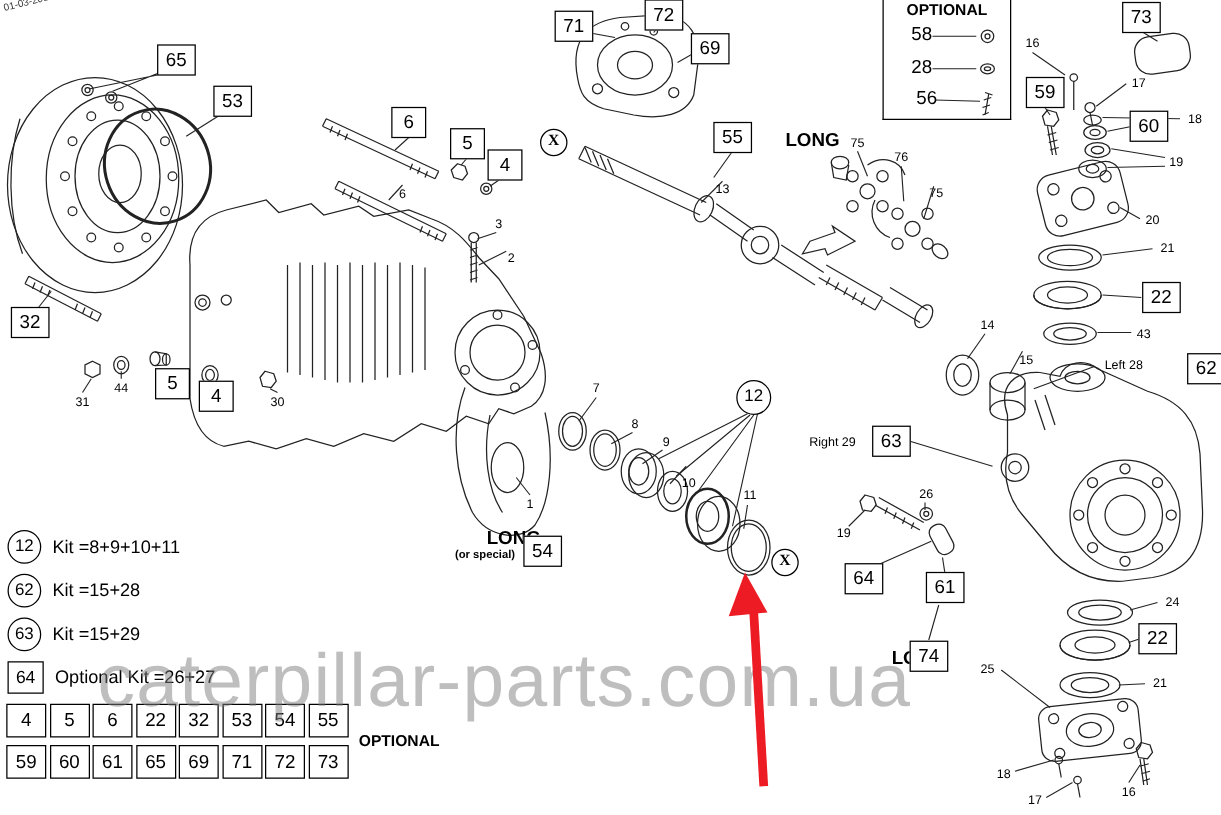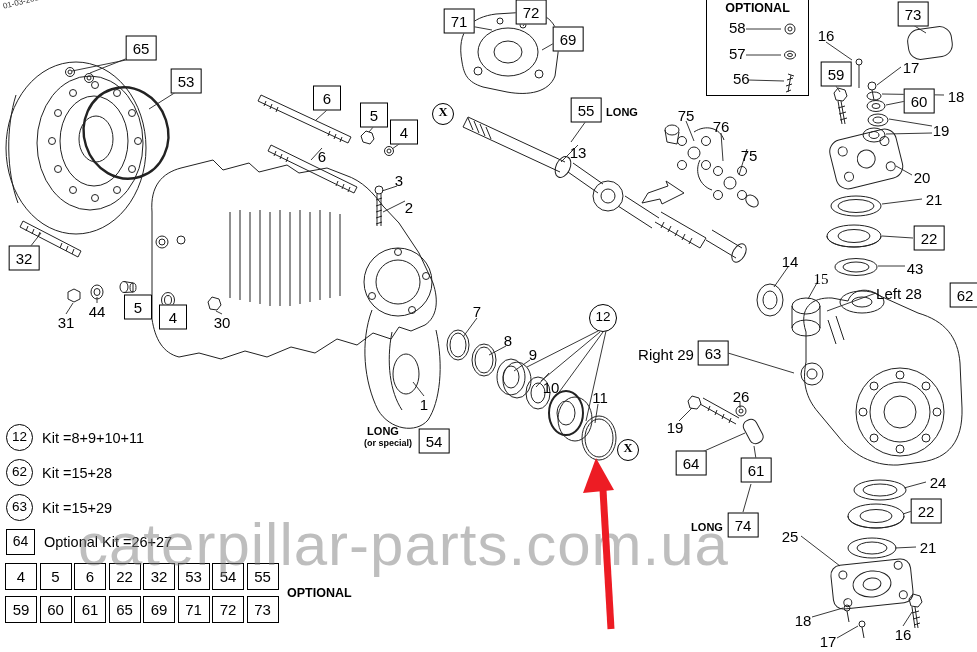--- a/index.html
+++ b/index.html
@@ -12,22 +12,22 @@
               transform:rotate(-14deg);transform-origin:left top;z-index:4;}
 
   
   .callout{position:absolute;transform:translate(-50%,-50%);white-space:nowrap;z-index:4;
            color:#000;text-align:center;}
   .callout.box{border:1.6px solid #000;background:#fff;padding:2px 6px;font-size:15px;line-height:19px;min-width:14px;}
   .callout.circle{width:26px;height:26px;border:1.5px solid #000;border-radius:50%;background:#fff;
                   font-size:13.5px;line-height:24px;}
   .callout.xcircle{width:20px;height:20px;border:1.6px solid #000;border-radius:50%;background:#fff;
                    font-size:12.5px;font-weight:700;line-height:17px;font-family:"Liberation Serif",serif;}
-  .callout.plain{font-size:15px;}
-  .callout.text{font-size:11px;font-weight:700;}
+  .callout.plain{font-size:10px;}
+  .callout.text{font-size:15px;font-weight:700;margin-left:28px;}
   .callout.textsmall{font-size:9px;font-weight:700;}
 
   
   .optional-panel{position:absolute;left:706px;top:0;width:101px;height:95px;border:1.6px solid #000;
                   border-top:none;z-index:3;background:transparent;}
   .op-title{position:absolute;top:1px;left:0;right:0;text-align:center;font-size:12.5px;font-weight:700;}
   .op-num{position:absolute;font-size:15px;}
   .op-num.n58{left:22px;top:19px;}
   .op-num.n57{left:22px;top:45px;}
   .op-num.n56{left:26px;top:70px;}
@@ -383,21 +383,21 @@
       <div class="callout box" style="left: 919px; top: 101px;">60</div>
       <div class="callout plain" style="left: 956px; top: 96px;">18</div>
       <div class="callout plain" style="left: 941px; top: 130px;">19</div>
       <div class="callout plain" style="left: 922px; top: 177px;">20</div>
       <div class="callout plain" style="left: 934px; top: 199px;">21</div>
       <div class="callout box" style="left: 929px; top: 238px;">22</div>
       <div class="callout plain" style="left: 915px; top: 268px;">43</div>
       <div class="callout plain" style="left: 899px; top: 293px;">Left 28</div>
       <div class="callout box" style="left: 965px; top: 295px;">62</div>
       <div class="callout plain" style="left: 790px; top: 261px;">14</div>
-      <div class="callout plain" style="left: 821px; top: 279px; font-family: Liberation Serif, serif;">15</div>
+      <div class="callout plain" style="left: 821px; top: 289px;">15</div>
       <div class="callout plain" style="left: 666px; top: 354px;">Right 29</div>
       <div class="callout box" style="left: 713px; top: 353px;">63</div>
       <div class="callout circle" style="left: 603px; top: 318px;">12</div>
       <div class="callout plain" style="left: 477px; top: 311px;">7</div>
       <div class="callout plain" style="left: 508px; top: 340px;">8</div>
       <div class="callout plain" style="left: 533px; top: 354px;">9</div>
       <div class="callout plain" style="left: 551px; top: 387px;">10</div>
       <div class="callout plain" style="left: 600px; top: 397px;">11</div>
       <div class="callout plain" style="left: 424px; top: 404px;">1</div>
       <div class="callout text" style="left: 383px; top: 431px;">LONG</div>
@@ -415,21 +415,21 @@
       <div class="callout box" style="left: 926px; top: 511px;">22</div>
       <div class="callout plain" style="left: 928px; top: 547px;">21</div>
       <div class="callout plain" style="left: 803px; top: 620px;">18</div>
       <div class="callout plain" style="left: 828px; top: 641px;">17</div>
       <div class="callout plain" style="left: 903px; top: 634px;">16</div>
     </div>
 
   <div class="optional-panel">
     <div class="op-title">OPTIONAL</div>
     <span class="op-num n58">58</span>
-    <span class="op-num n57">57</span>
+    <span class="op-num n57">28</span>
     <span class="op-num n56">56</span>
   </div>
 
   <div class="kit-row" style="top:424px">
     <span class="badge-circle">12</span>
     <span class="kit-text">Kit =8+9+10+11</span>
   </div>
   <div class="kit-row" style="top:459px">
     <span class="badge-circle">62</span>
     <span class="kit-text">Kit =15+28</span>

